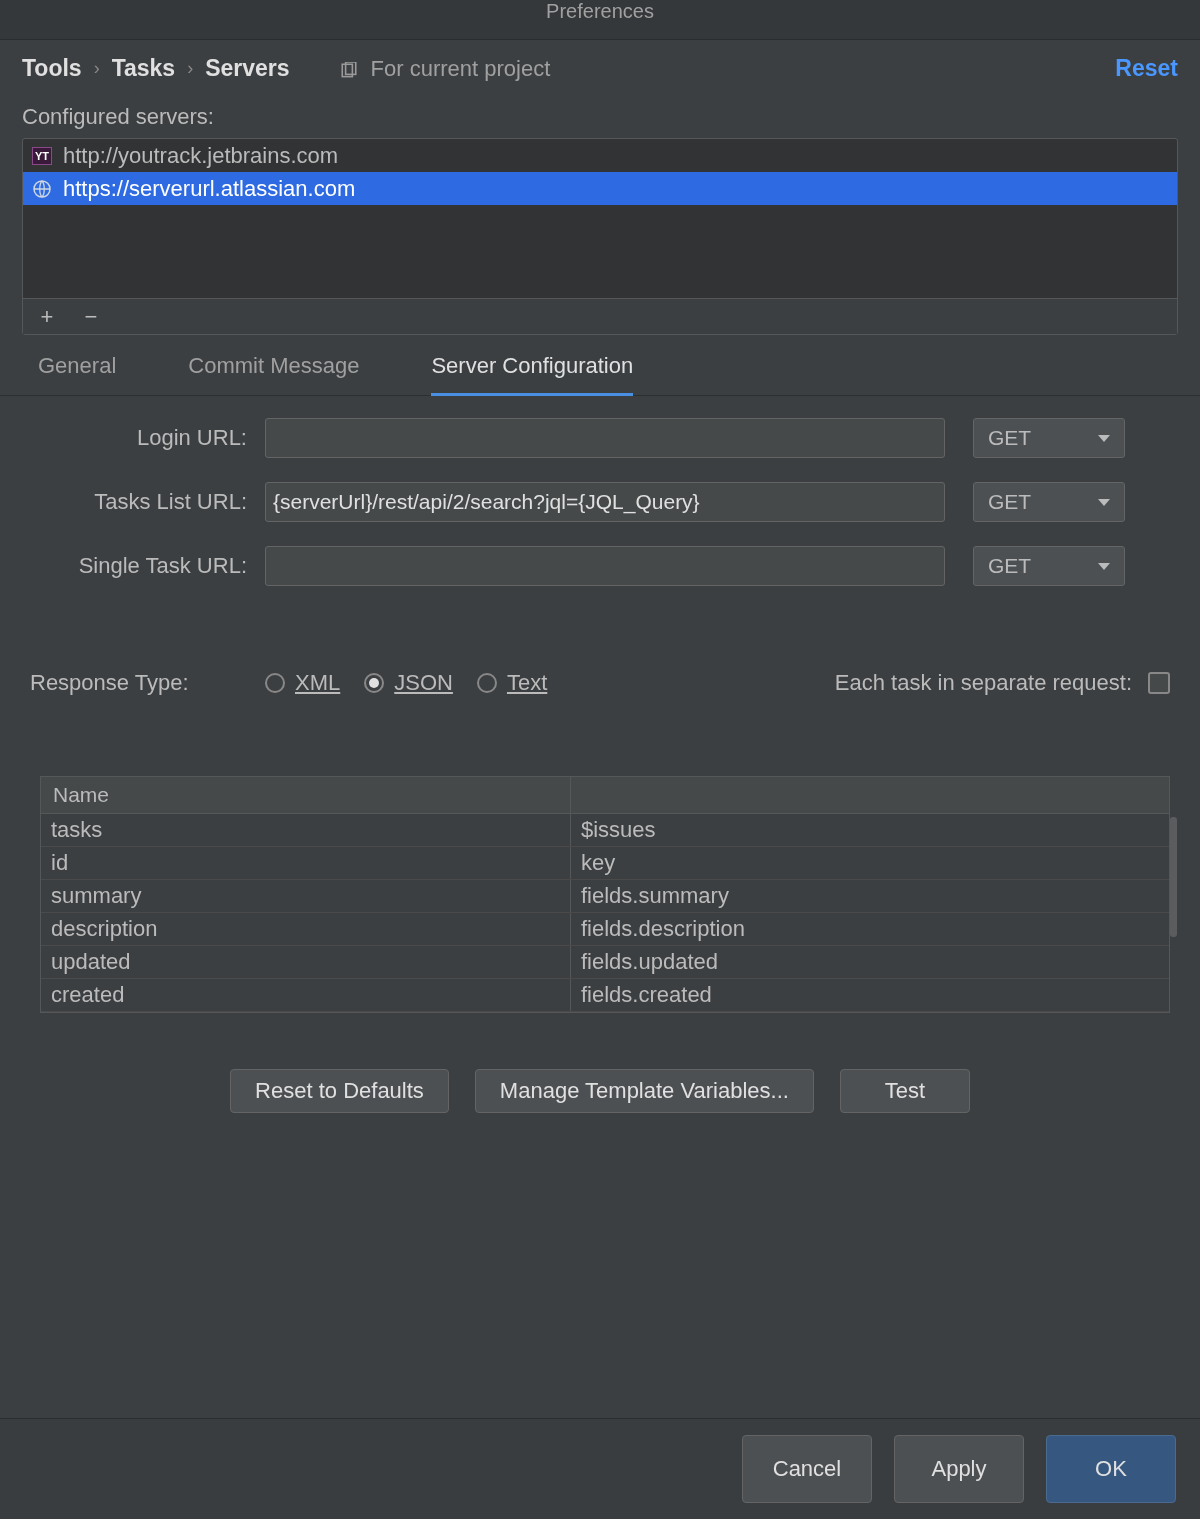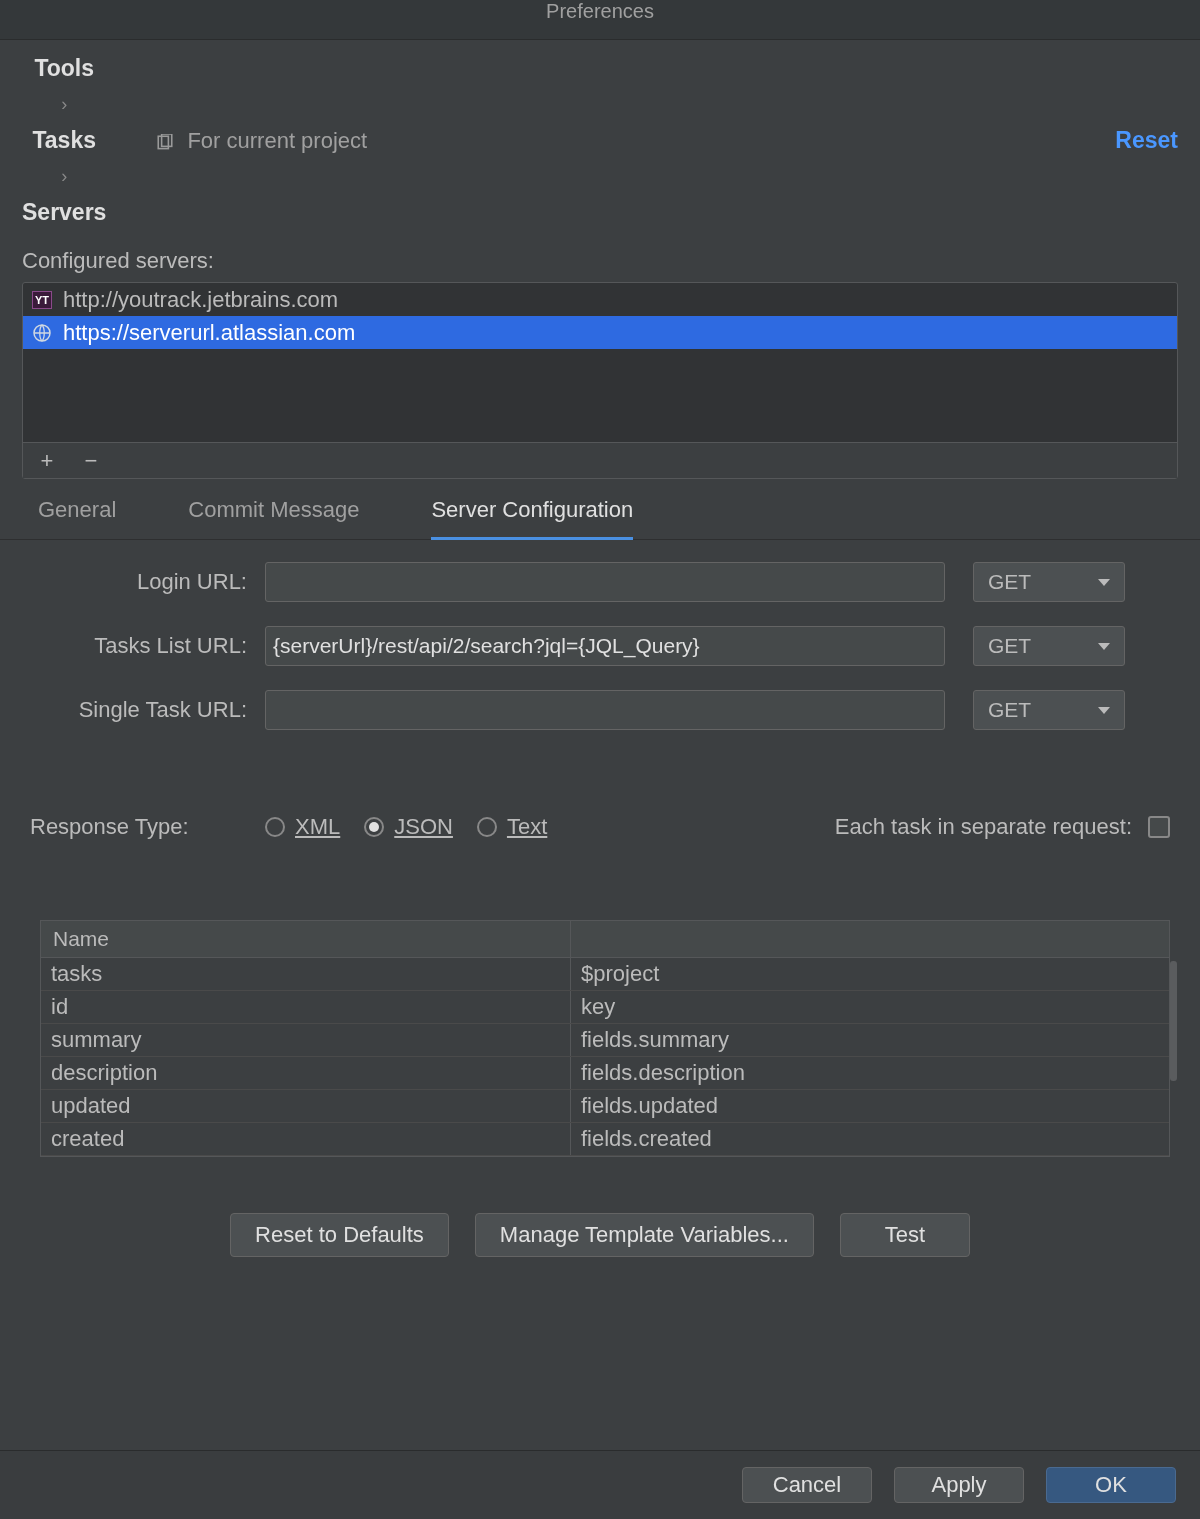--- a/index.html
+++ b/index.html
@@ -38,21 +38,20 @@
     border-bottom:1px solid #2a2c2d;
   }
   
   .breadcrumb-row{
     display:flex;align-items:center;
     padding:15px 22px 12px 22px;
   }
   .breadcrumb{
     display:flex;align-items:center;gap:12px;
     font-size:23px;
-    flex-direction:column;
   }
   .breadcrumb .bold{color:var(--text-bright);font-weight:600;}
   .breadcrumb .sep{color:#888;font-size:18px;}
   .for-project{
     display:flex;align-items:center;gap:13px;
     margin-left:50px;color:var(--text-dim);font-size:22px;
   }
   .copy-icon{width:18px;height:18px;display:inline-block;}
   .reset{margin-left:auto;color:var(--link);font-size:23px;font-weight:600;cursor:pointer;}
   
@@ -159,21 +158,21 @@
   .dialog-footer{
     margin-top:auto;
     border-top:1px solid #2a2c2d;
     background:#3a3d3f;
     padding:16px 24px;
     display:flex;justify-content:flex-end;gap:22px;
   }
   .dbtn{
     background:var(--btn-bg);
     border:1px solid #646464;border-radius:4px;
-    padding:4px 0;font-size:22px;color:var(--text-bright);
+    padding:20px 0;font-size:22px;color:var(--text-bright);
     cursor:pointer;width:130px;text-align:center;
   }
   .dbtn.primary{background:#365880;border-color:#4a6a90;}
 </style>
 </head>
 <body>
 
 <div class="titlebar">
   <span>Preferences</span>
 </div>
@@ -277,21 +276,21 @@
     <span class="checkbox"></span>
   </div>
 </div>
 
 <div class="table-wrap">
   <div class="table-head">
     <div class="th name">Name</div>
   </div>
   <div class="tr">
       <div class="td name">tasks</div>
-      <div class="td path">$project</div>
+      <div class="td path">$issues</div>
     </div>
   <div class="tr">
       <div class="td name">id</div>
       <div class="td path">key</div>
     </div>
   <div class="tr">
       <div class="td name">summary</div>
       <div class="td path">fields.summary</div>
     </div>
   <div class="tr">

